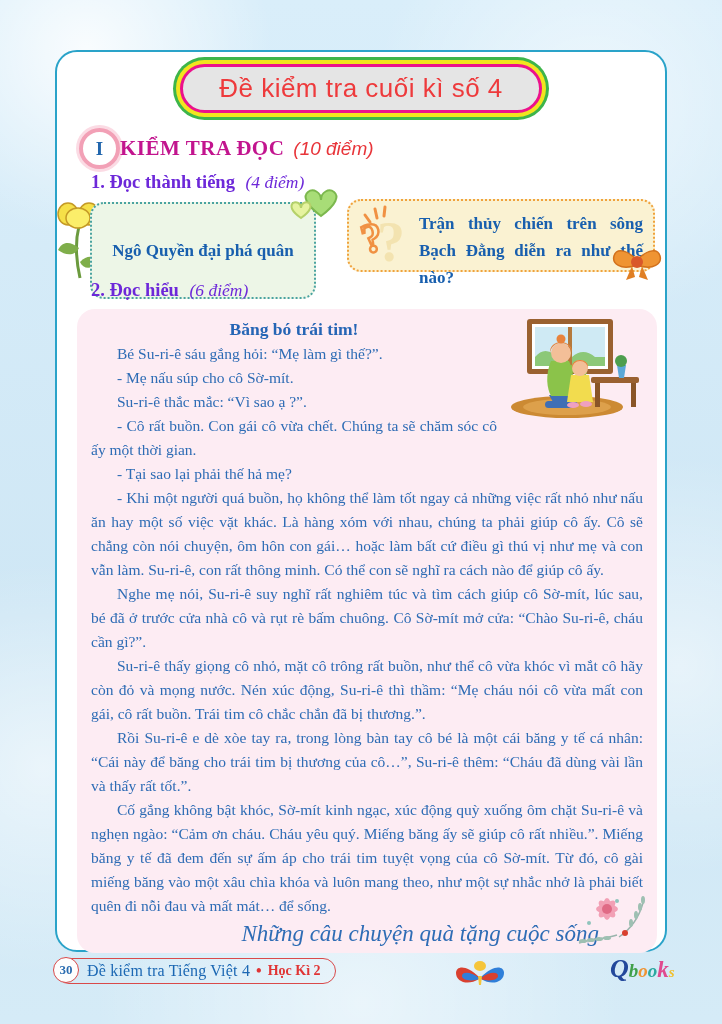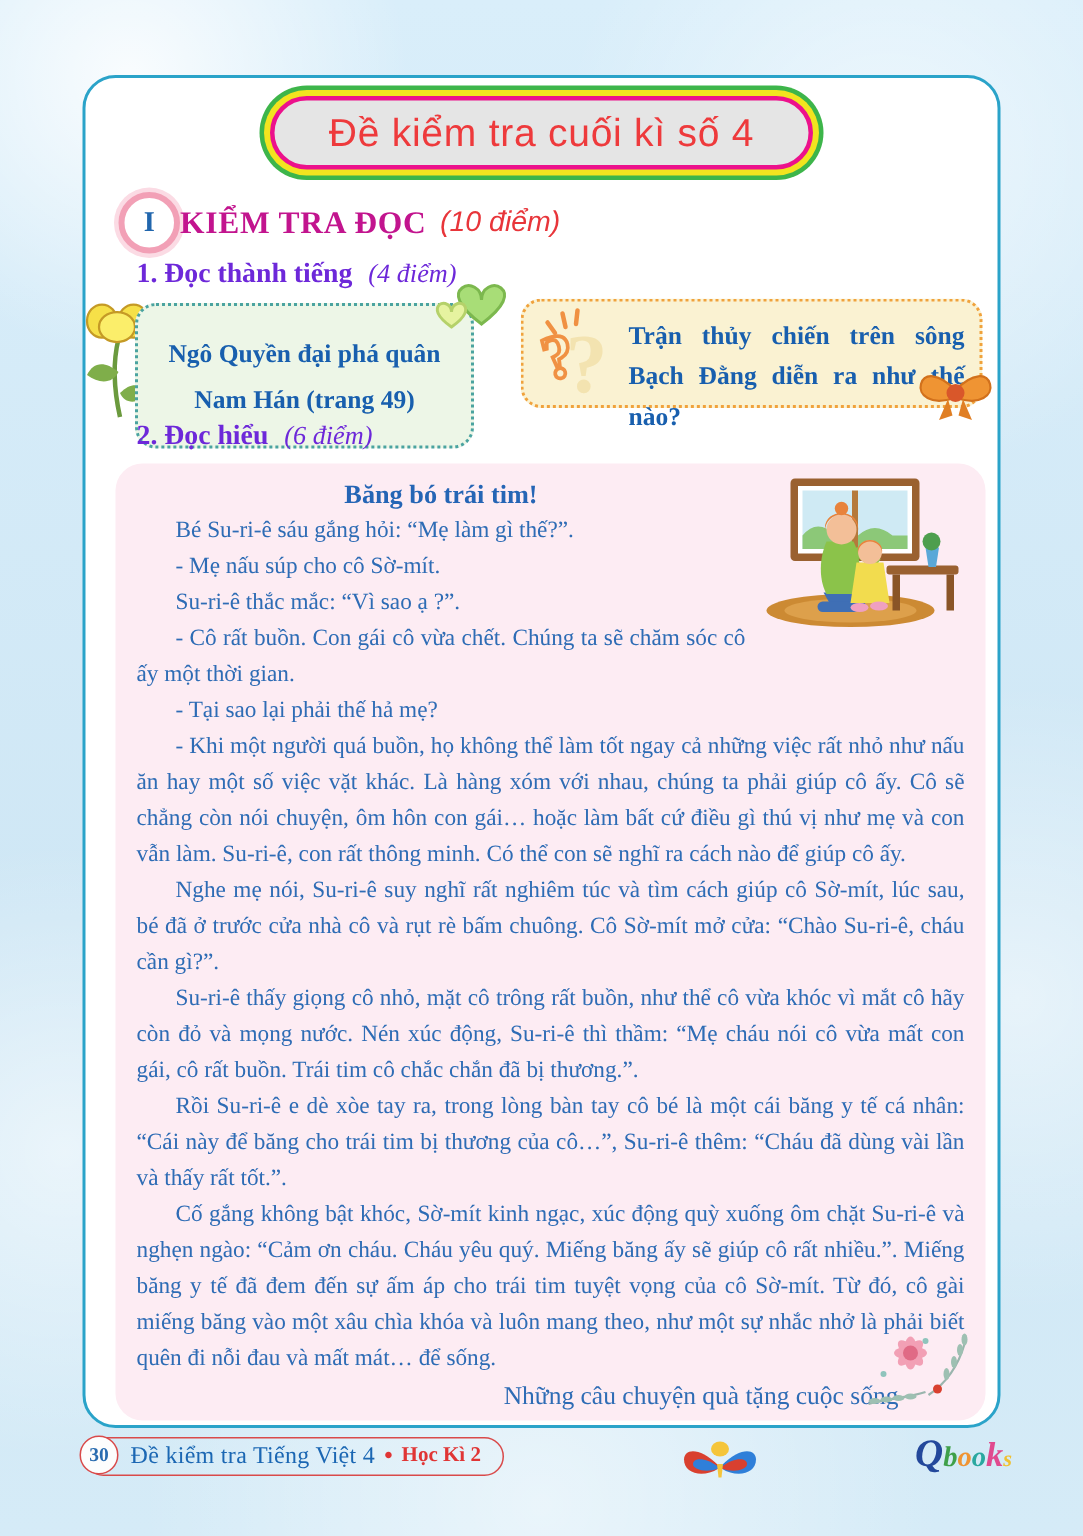--- a/index.html
+++ b/index.html
@@ -59,21 +59,21 @@
   .hearts-deco{position:absolute;left:230px;top:134px;}
   .bow-deco{position:absolute;left:554px;top:190px;}
   
   .story{
     position:absolute;left:20px;top:257px;width:580px;min-height:628px;
     background:#fdecf3;border-radius:18px;padding:8px 14px 6px;box-sizing:border-box;color:#2e6cb5;
   }
   .story-illu{float:right;width:138px;height:102px;margin:0 0 2px 8px;}
   .story-title{text-align:center;font-weight:bold;font-size:17.5px;color:#2565b5;margin:2px 0 2px;}
   .story p{margin:0;font-size:15.5px;line-height:24px;text-align:justify;text-indent:26px;}
-  .attribution{text-align:right;padding-right:44px;font-size:17px;margin-top:3px;}
+  .attribution{text-align:right;padding-right:44px;font-style:italic;font-size:23px;margin-top:3px;}
   .corner-flower{position:absolute;right:2px;bottom:-2px;}
   
   .footer-pill{
     position:absolute;left:56px;top:958px;height:26px;border:1.5px solid #d94a4a;border-radius:15px;
     display:flex;align-items:center;padding:0 14px 0 30px;box-sizing:border-box;
   }
   .page-circle{
     position:absolute;left:-4px;top:-2px;width:26px;height:26px;border-radius:50%;
     background:#fdfdfd;border:1.5px solid #d94a4a;box-sizing:border-box;
     display:flex;align-items:center;justify-content:center;
@@ -118,21 +118,20 @@
       <path d="M26 50 C16 42 9 44 5 52 C13 58 22 58 26 50 Z" fill="#7fae4a"></path>
       <path d="M27 64 C35 56 42 58 45 65 C38 72 30 71 27 64 Z" fill="#7fae4a"></path>
       <ellipse cx="15" cy="16" rx="10" ry="11" fill="#f6e048" stroke="#c59a26" stroke-width="1.5"></ellipse>
       <ellipse cx="36" cy="16" rx="10" ry="11" fill="#f6e048" stroke="#c59a26" stroke-width="1.5"></ellipse>
       <ellipse cx="25" cy="20" rx="12" ry="10" fill="#fbee6a" stroke="#c59a26" stroke-width="1.5"></ellipse>
     </svg>
   </div>
 
   <div class="green-box">
     <div>Ngô Quyền đại phá quân</div>
-    <div>Nam Hán (trang 49)</div>
   </div>
 
   <div class="hearts-deco">
     <svg width="56" height="44" viewBox="0 0 56 44">
       <path d="M34 14 C34 6 26 2 21 6 C16 10 18 18 34 30 C50 18 52 10 47 6 C42 2 34 6 34 14 Z" fill="#a8dd77" stroke="#7cb84e" stroke-width="2"></path>
       <path d="M14 22 C14 17 9 15 6 17 C3 20 4 25 14 32 C24 25 25 20 22 17 C19 15 14 17 14 22 Z" fill="#e6f3a0" stroke="#b5d16a" stroke-width="2"></path>
     </svg>
   </div>
 
   <div class="yellow-box">

